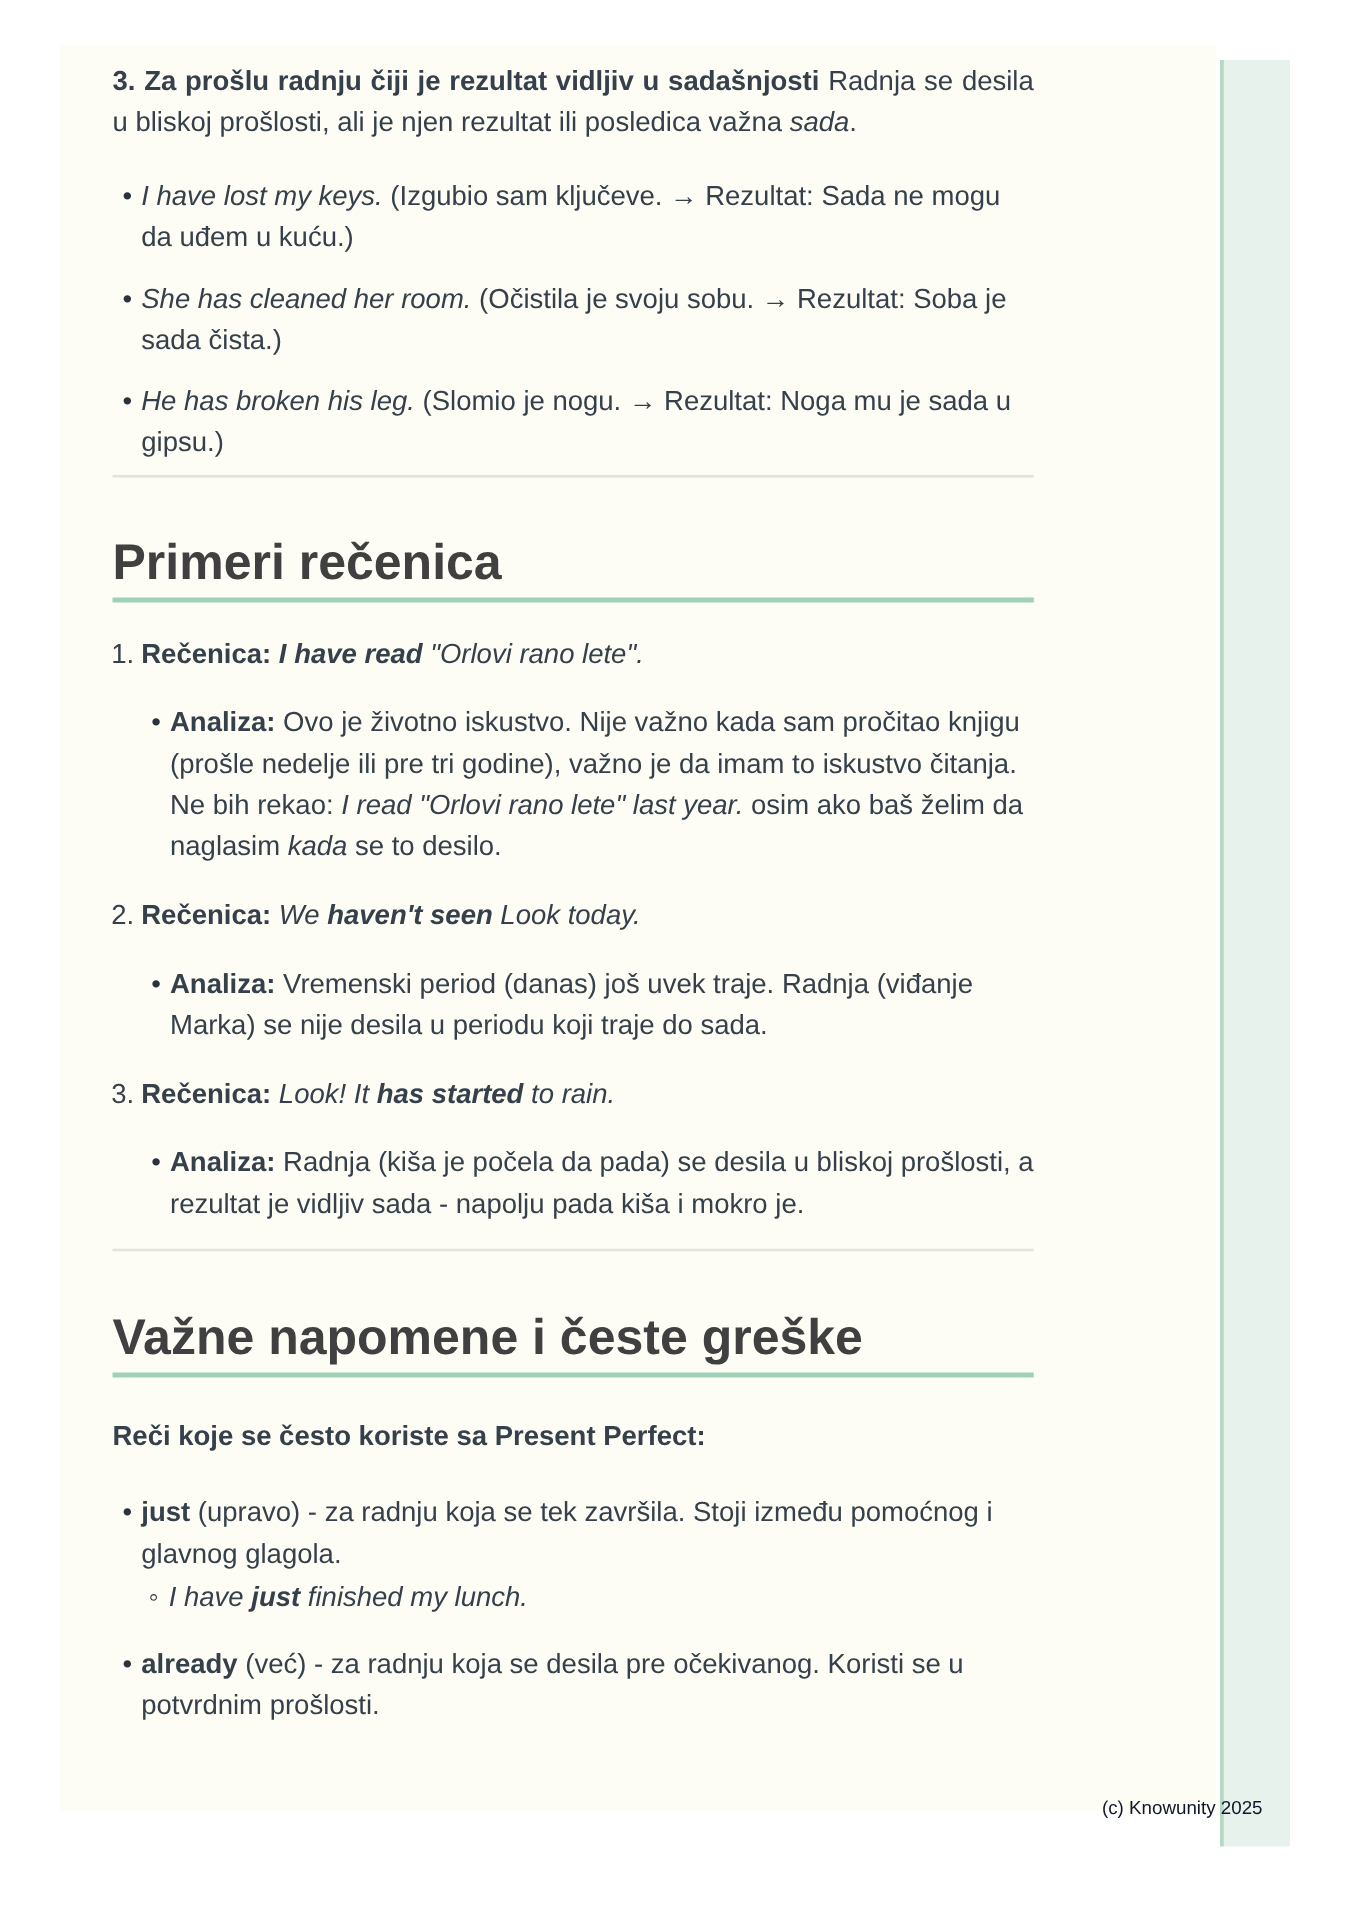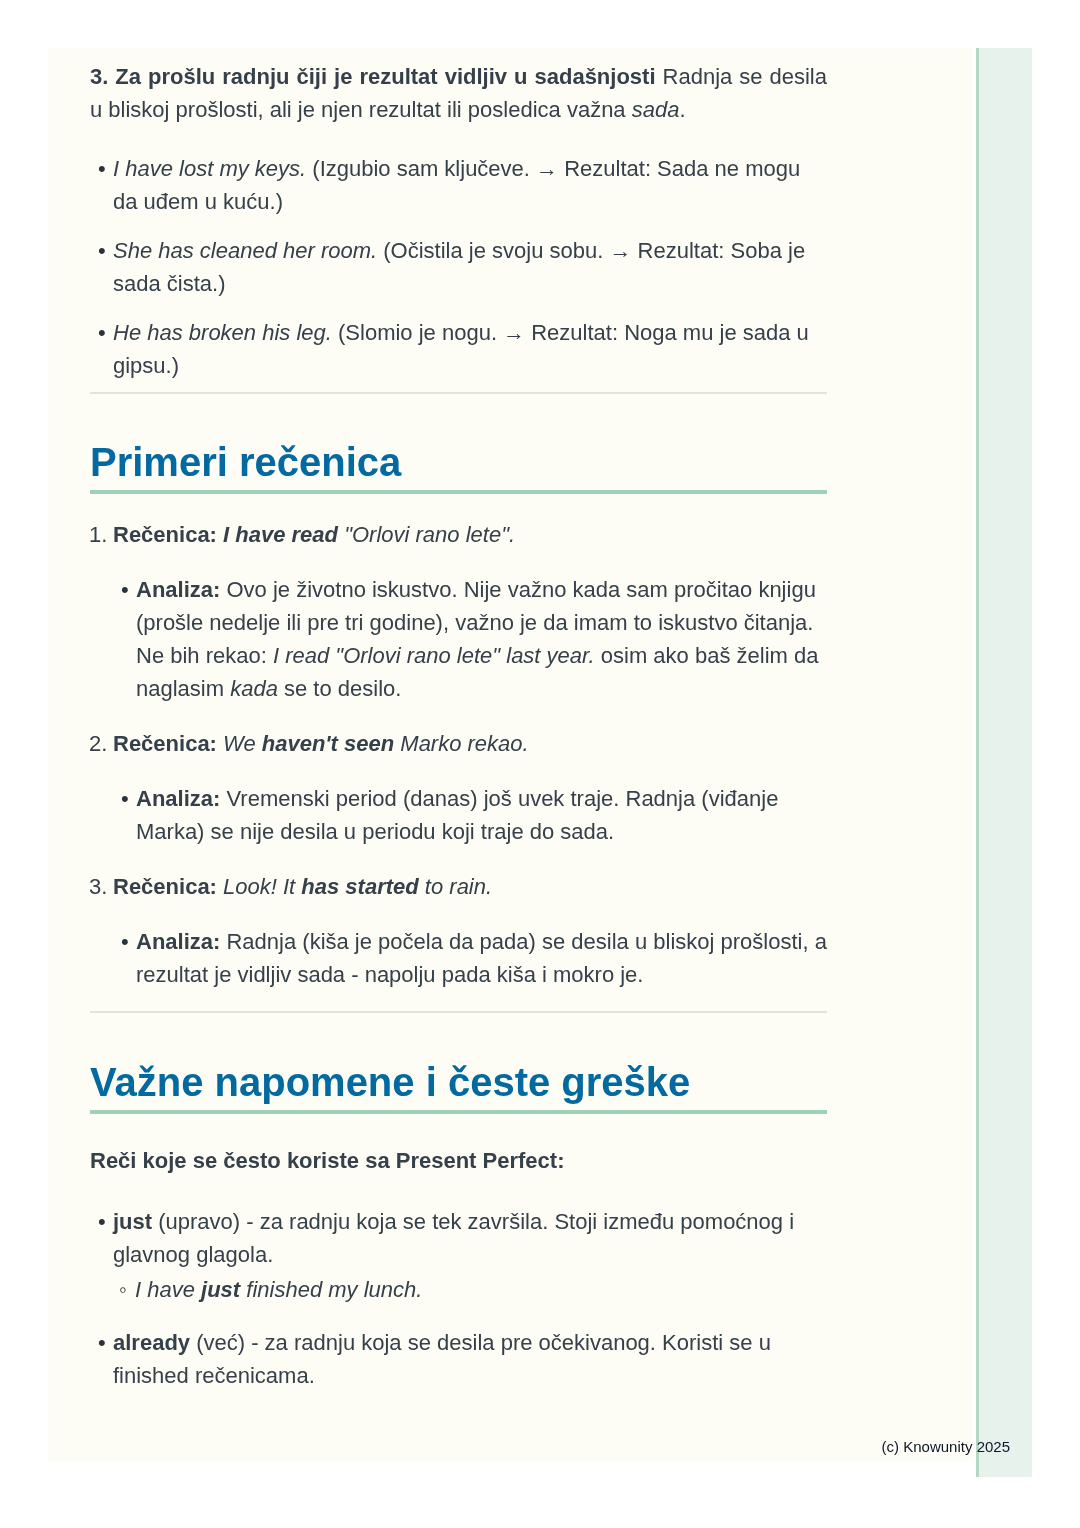--- a/index.html
+++ b/index.html
@@ -5,21 +5,21 @@
   html, body { margin: 0; padding: 0; }
   body {
     width: 1080px; height: 1528px;
     background: #ffffff;
     font-family: "Liberation Sans", sans-serif;
     color: #35404B;
     position: relative;
     overflow: hidden;
   }
   .card {
-    position: absolute; left: 48px; top: 48px;
+    position: absolute; left: 48px; top: 36px;
     width: 925px; height: 1413px;
     background: #FEFDF5;
     overflow: hidden;
   }
   .content {
     margin-left: 42px; width: 737px;
     font-size: 22px; line-height: 33px;
   }
   b, strong { font-weight: 700; }
   .bi { font-weight: 700; font-style: italic; text-align: right; }
@@ -30,21 +30,21 @@
   ul.usage > li { position: relative; }
   ul.usage > li + li { margin-top: 16px; }
   ul.usage > li::before { content: "•"; position: absolute; left: -15px; color: #2A333C; }
 
   .divider { height: 2px; background: #E3E2DC; }
   .divider.d1 { margin-top: 10px; }
   .divider.d2 { margin-top: 20px; }
 
   h2.section {
     font-size: 40px; line-height: 48px; font-weight: 700;
-    color: #0369a1; margin: 0;
+    color: #404040; margin: 0;
   }
   h2.section.first { margin-top: 44px; }
   h2.section.second { margin-top: 45px; }
   .h-underline { height: 4px; background: #9FD1B9; margin-top: 4px; }
 
   .lead { margin-top: 34px; }
 
   ol.sentences { list-style: none; margin: 24px 0 0 0; padding: 0 0 0 23px; }
   ol.sentences > li { position: relative; }
   ol.sentences > li + li { margin-top: 22px; }
@@ -102,21 +102,21 @@
     <ol class="sentences">
       <li>
         <span class="sent-num">1.</span>
         <p><b>Rečenica:</b><i> </i><span class="bi">I have read</span><i> "Orlovi rano lete".</i></p>
         <ul class="analysis">
           <li><b>Analiza:</b><span> Ovo je životno iskustvo. Nije važno kada sam pročitao knjigu (prošle nedelje ili pre tri godine), važno je da imam to iskustvo čitanja. Ne bih rekao: </span><i>I read "Orlovi rano lete" last year.</i><span> osim ako baš želim da naglasim </span><i>kada</i><span> se to desilo.</span></li>
         </ul>
       </li>
       <li>
         <span class="sent-num">2.</span>
-        <p><b>Rečenica:</b><i> We </i><span class="bi">haven't seen</span><i> Marko rekao.</i></p>
+        <p><b>Rečenica:</b><i> We </i><span class="bi">haven't seen</span><i> Look today.</i></p>
         <ul class="analysis">
           <li><b>Analiza:</b><span> Vremenski period (danas) još uvek traje. Radnja (viđanje Marka) se nije desila u periodu koji traje do sada.</span></li>
         </ul>
       </li>
       <li>
         <span class="sent-num">3.</span>
         <p><b>Rečenica:</b><i> Look! It </i><span class="bi">has started</span><i> to rain.</i></p>
         <ul class="analysis">
           <li><b>Analiza:</b><span> Radnja (kiša je počela da pada) se desila u bliskoj prošlosti, a rezultat je vidljiv sada - napolju pada kiša i mokro je.</span></li>
         </ul>
@@ -129,21 +129,21 @@
     <div class="h-underline"></div>
 
     <p class="notes-subtitle">Reči koje se često koriste sa Present Perfect:</p>
 
     <ul class="words">
       <li><b>just</b><span> (upravo) - za radnju koja se tek završila. Stoji između pomoćnog i glavnog glagola.</span>
         <ul class="example">
           <li><i>I have </i><span class="bi">just</span><i> finished my lunch.</i></li>
         </ul>
       </li>
-      <li><b>already</b><span> (već) - za radnju koja se desila pre očekivanog. Koristi se u finished rečenicama.</span></li>
+      <li><b>already</b><span> (već) - za radnju koja se desila pre očekivanog. Koristi se u potvrdnim prošlosti.</span></li>
     </ul>
 
   </div>
 </div>
 
 <div class="stripe"></div>
 
 <div class="footer">(c) Knowunity 2025</div>
 
 </body></html>

